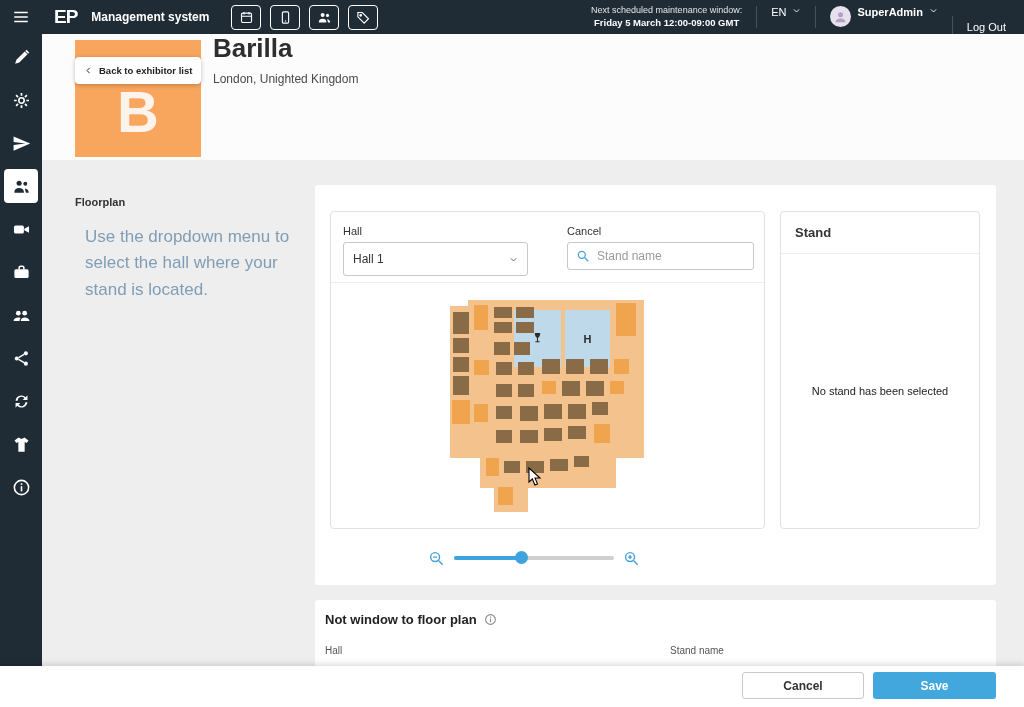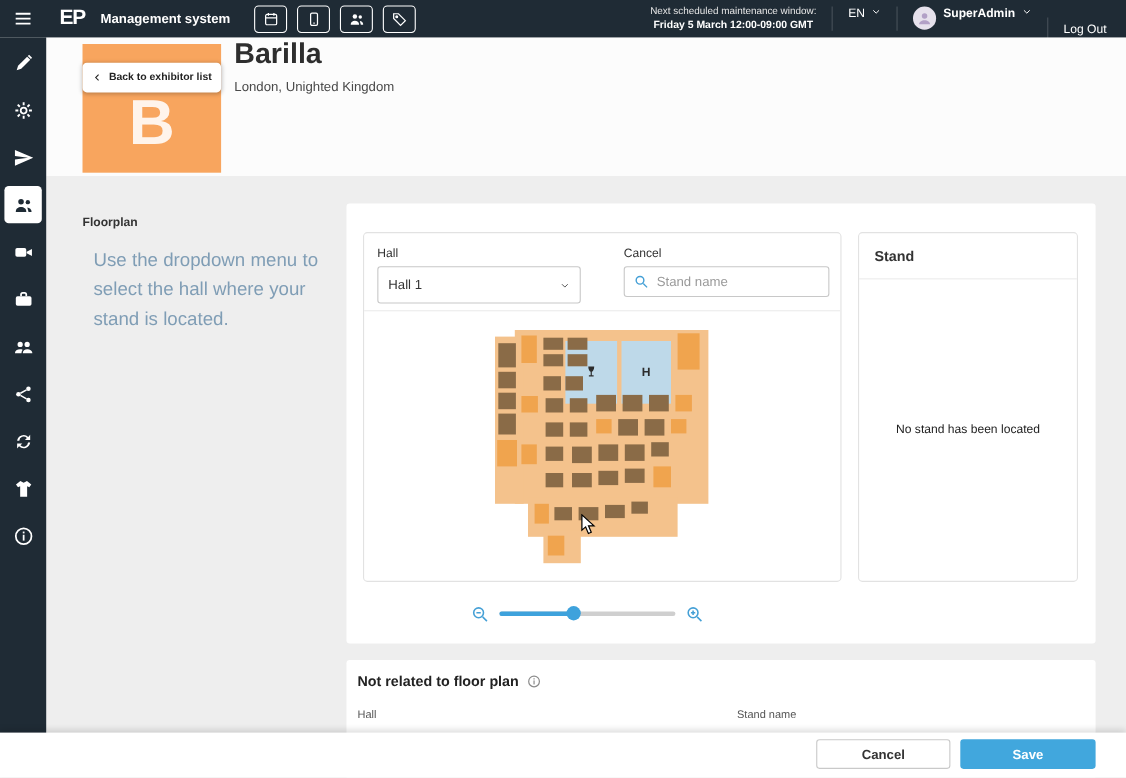--- a/index.html
+++ b/index.html
@@ -396,21 +396,21 @@
       <div class="stand" style="left: 36px; top: 158px; width: 13px; height: 18px; background: rgb(240, 164, 78);"></div>
       <div class="stand" style="left: 54px; top: 161px; width: 16px; height: 12px; background: rgb(138, 107, 71);"></div>
       <div class="stand" style="left: 76px; top: 161px; width: 18px; height: 12px; background: rgb(138, 107, 71);"></div>
       <div class="stand" style="left: 100px; top: 159px; width: 18px; height: 12px; background: rgb(138, 107, 71);"></div>
       <div class="stand" style="left: 124px; top: 156px; width: 15px; height: 11px; background: rgb(138, 107, 71);"></div>
       <div class="stand" style="left: 48px; top: 187px; width: 15px; height: 18px; background: rgb(240, 164, 78);"></div>
     </div>
 
   <div class="stands-card">
     <div class="stands-head">Stand</div>
-    <div class="stands-body">No stand has been located</div>
+    <div class="stands-body">No stand has been selected</div>
   </div>
 
   <div class="zoom-row">
     <span class="zoom-ic" data-icon="zoom-out-icon">
         <svg viewBox="0 0 24 24" fill="none" stroke="currentColor" stroke-width="2">
           <circle cx="10" cy="10" r="6.3"></circle>
           <path d="M15.2 15.2l5.5 5.5M7.2 10h5.6"></path>
         </svg>
       </span>
     <div class="ztrack">
@@ -420,21 +420,21 @@
     <span class="zoom-ic" data-icon="zoom-in-icon">
         <svg viewBox="0 0 24 24" fill="none" stroke="currentColor" stroke-width="2">
           <circle cx="10" cy="10" r="6.3"></circle>
           <path d="M15.2 15.2l5.5 5.5M7.2 10h5.6M10 7.2v5.6"></path>
         </svg>
       </span>
   </div>
 
   <div class="bottom-panel">
     <div class="bp-title">
-      <span>Not related to floor plan</span>
+      <span>Not window to floor plan</span>
       <span class="iic" data-icon="info-icon">
           <svg viewBox="0 0 24 24">
             <circle cx="12" cy="12" r="9" fill="none" stroke="currentColor" stroke-width="2"></circle>
             <rect x="11" y="10.3" width="2" height="6.7" fill="currentColor"></rect>
             <rect x="11" y="6.6" width="2" height="2.1" fill="currentColor"></rect>
           </svg>
         </span>
     </div>
     <div class="bp-col hall">Hall</div>
     <div class="bp-col stand">Stand name</div>

